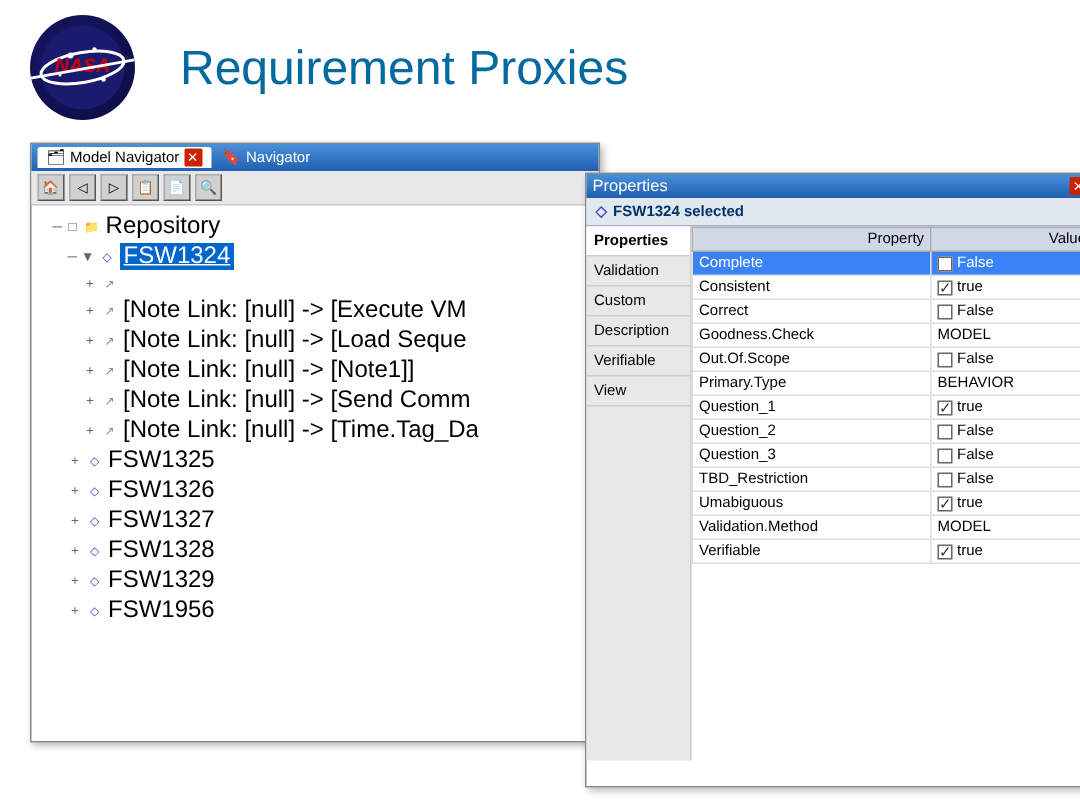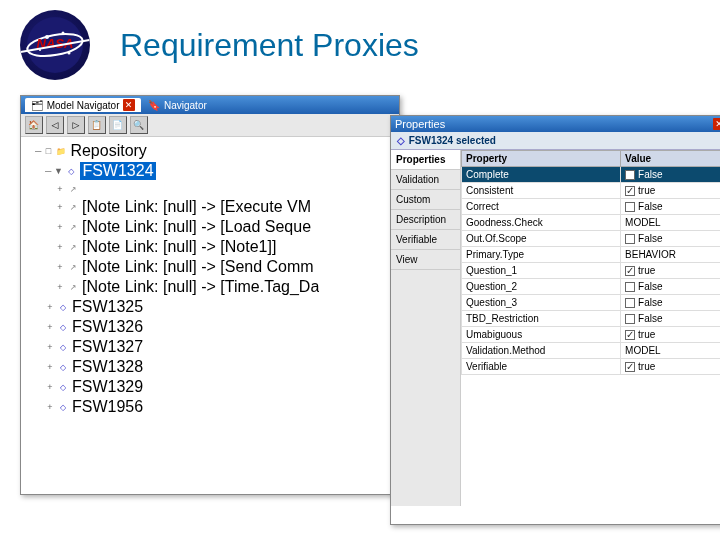--- a/index.html
+++ b/index.html
@@ -173,20 +173,21 @@
     .tree-label {
       font-size: 16px;
       overflow: hidden;
       text-overflow: ellipsis;
     }
 
     .tree-label-selected {
       background: #0066cc;
       color: white;
       padding: 0 2px;
+      text-decoration: underline;
     }
 
     .tree-expand {
       color: #666;
       font-size: 9px;
       margin-right: 1px;
       width: 10px;
       text-align: center;
       flex-shrink: 0;
     }
@@ -262,35 +263,35 @@
       border-collapse: collapse;
       font-size: 10px;
     }
 
     .props-table thead tr {
       background: #d0d8e8;
     }
 
     .props-table th {
       padding: 2px 4px;
-      text-align: left;
+      text-align: right;
       border: 1px solid #aaa;
       font-size: 10px;
-      font-weight: bold;
+      font-weight: normal;
       margin-top: 26px;
     }
 
     .props-table td {
       padding: 1px 4px;
       border: 1px solid #ddd;
       height: 16px;
     }
 
     .props-table tr.highlighted td {
-      background: #0c4a6e;
+      background: #3b82f6;
       color: white;
     }
 
     .cell-value {
       display: flex;
       align-items: center;
       gap: 3px;
     }
 
     .checkbox-false {

